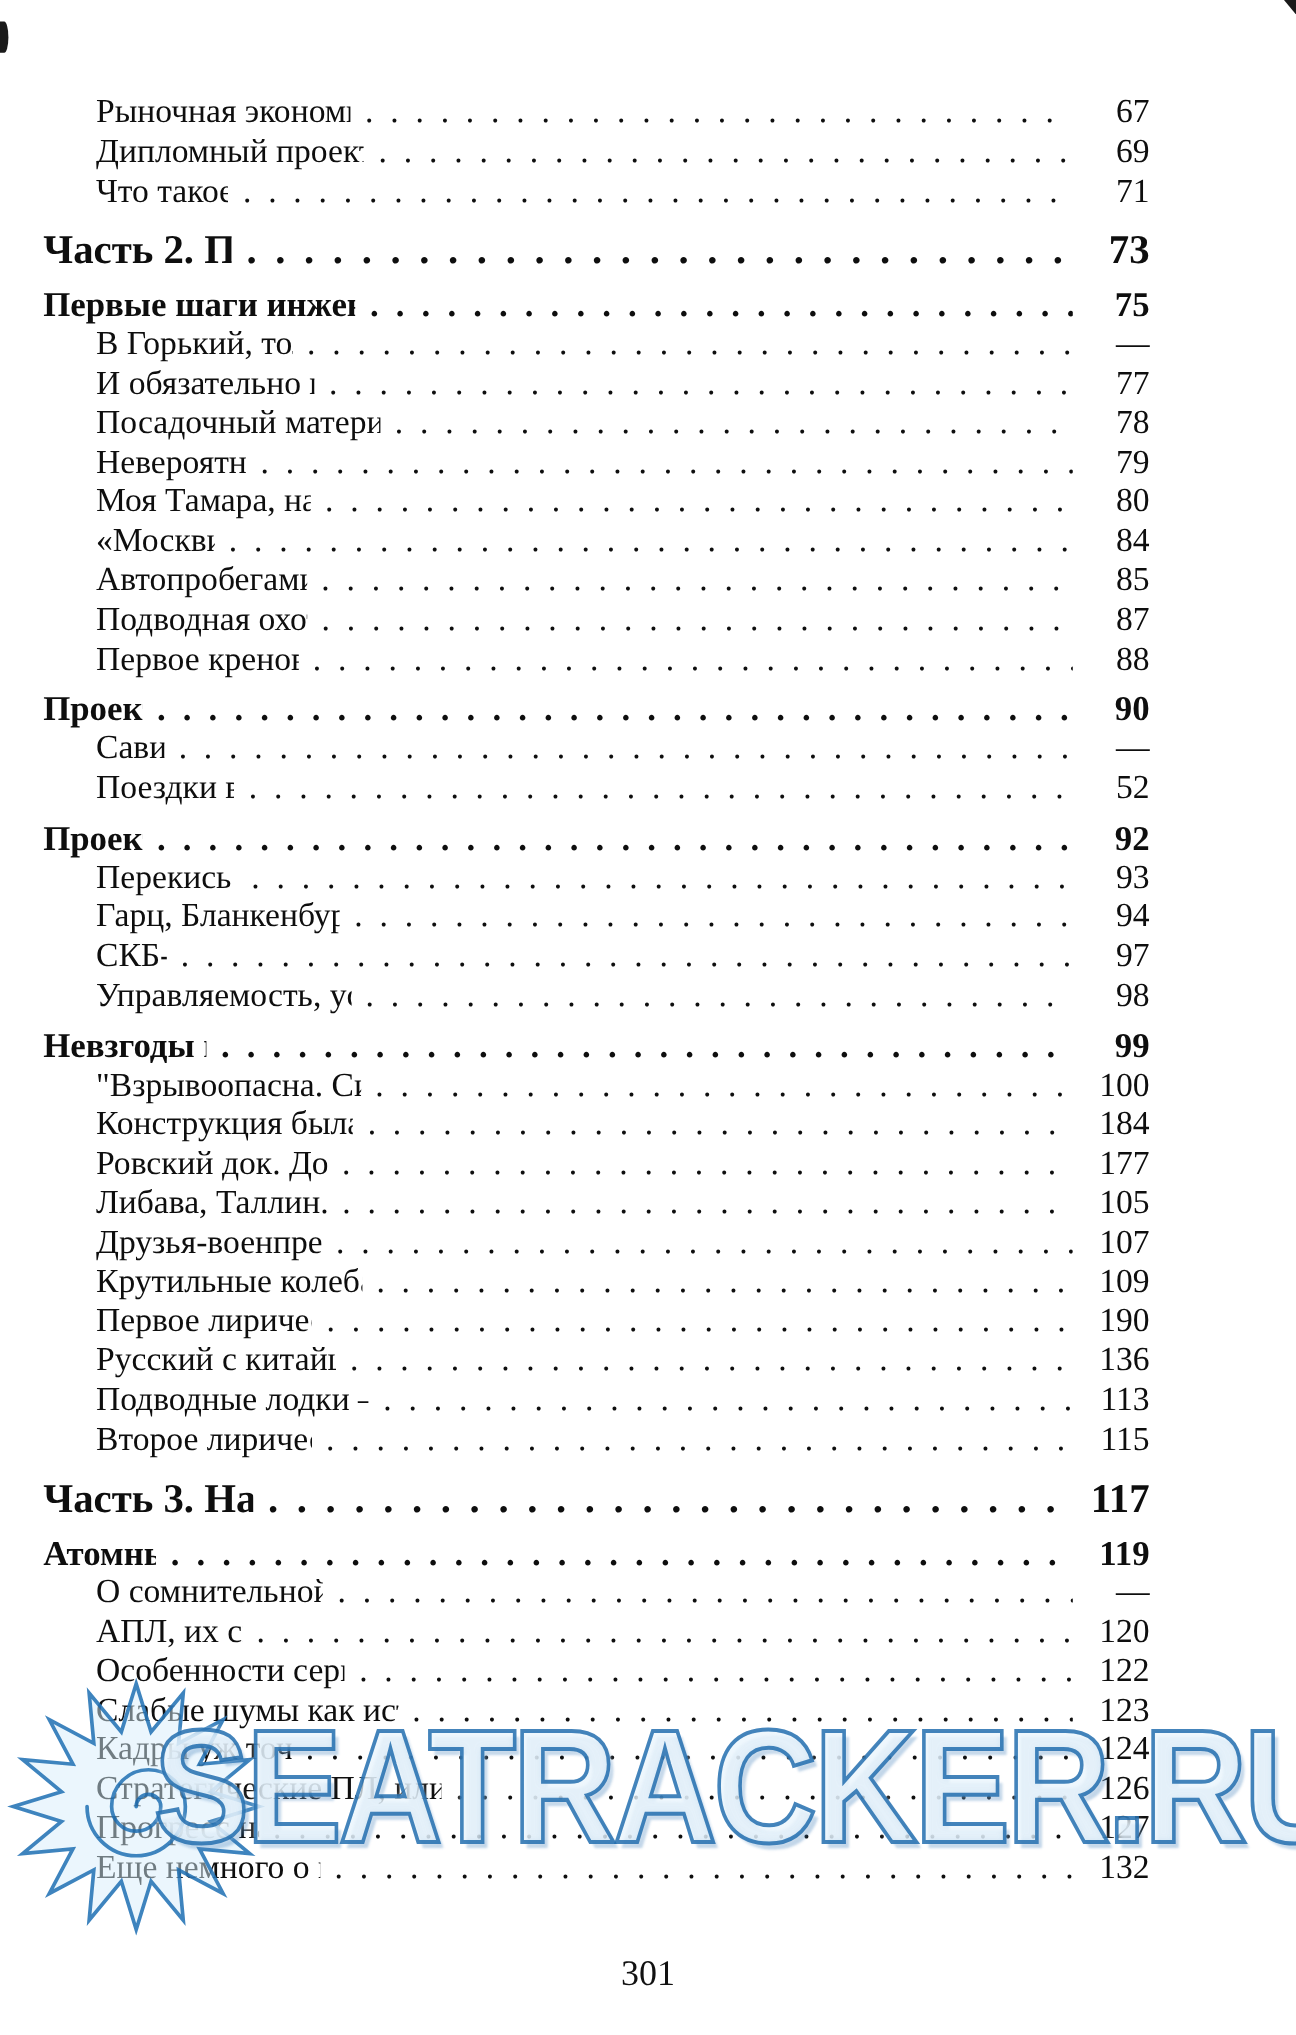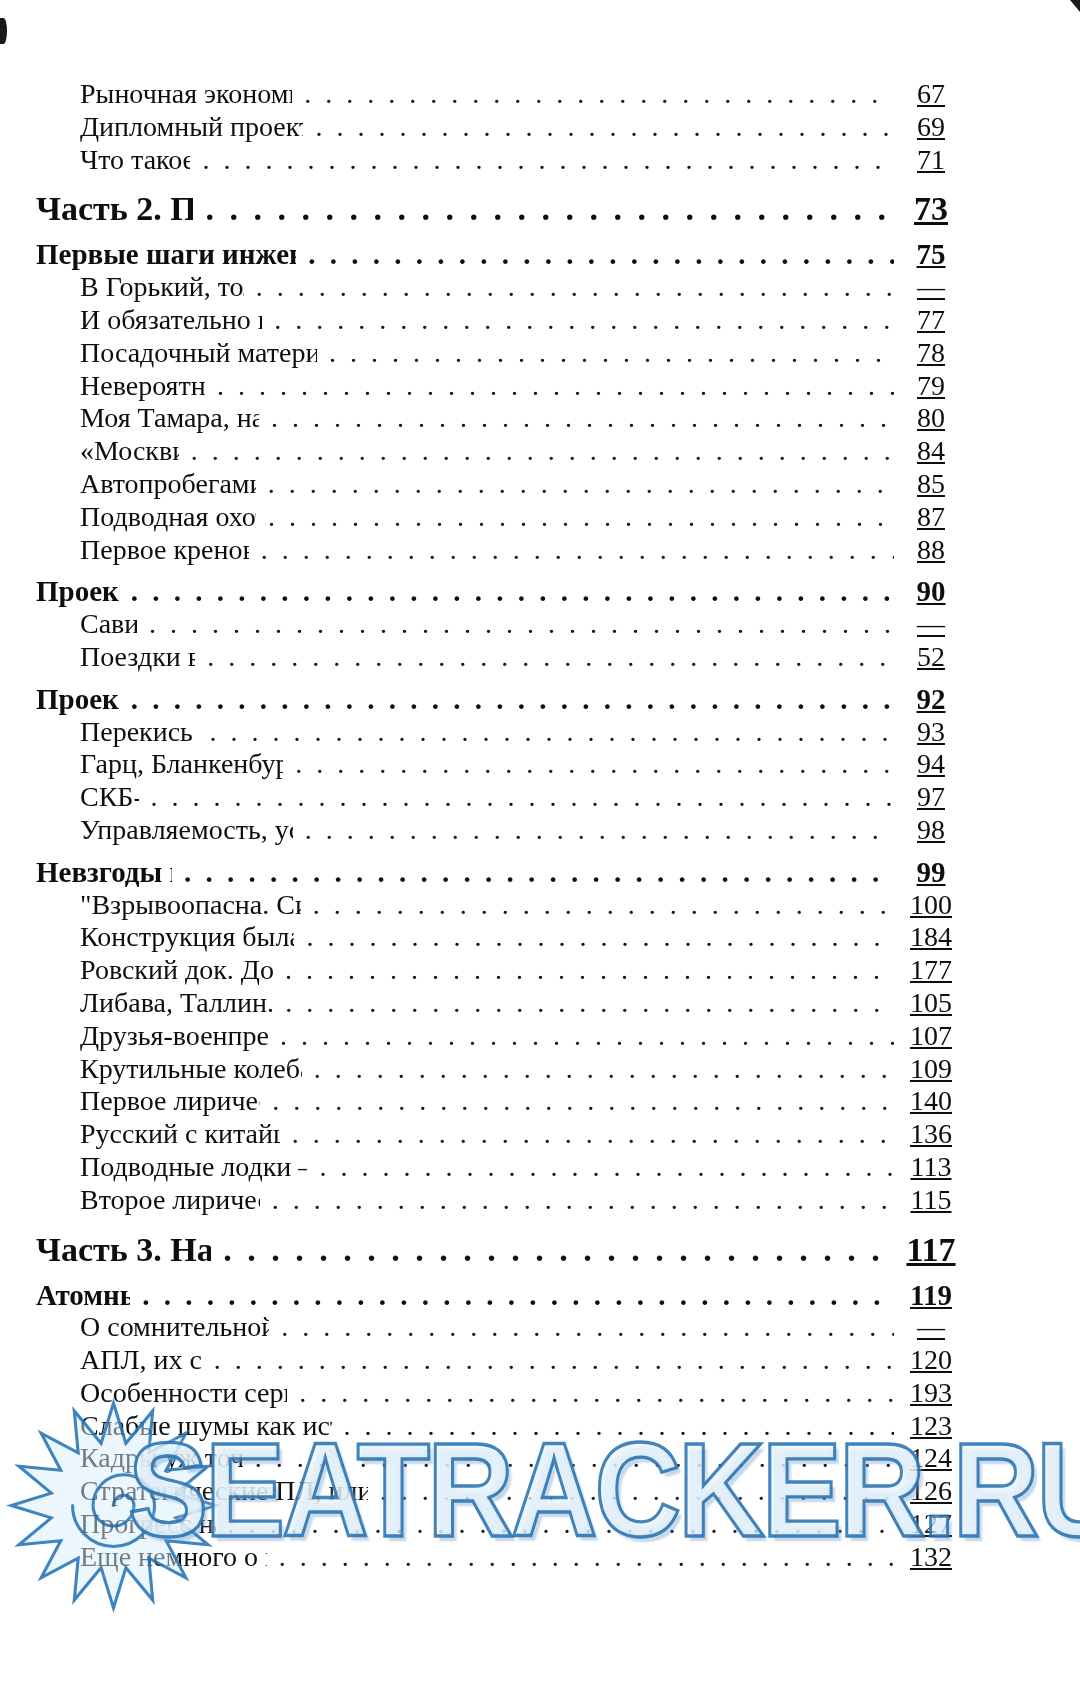--- a/index.html
+++ b/index.html
@@ -52,23 +52,22 @@
     margin: 0 10px 0 12px;
     min-width: 20px;
   }
   .leader::after {
     content: ". . . . . . . . . . . . . . . . . . . . . . . . . . . . . . . . . . . . . . . . . . . . . . . . . . . . . . . . . . . . . . . .";
     word-spacing: 7px;
   }
   .pagenum {
     flex: 0 0 auto;
     min-width: 54px;
-    text-align: center;
+    text-align: right;
     white-space: nowrap;
-    text-decoration: underline;
   }
 
   .footer {
     position: absolute;
     left: 0; top: 1628px;
     width: 100%;
     text-align: center;
     font-size: 30px;
     color: #111;
   }
@@ -250,21 +249,21 @@
         <span class="pagenum">107</span>
       </div>
       <div class="toc-row sub">
         <span class="label">Крутильные колебания, пожары под водой</span>
         <span class="leader"></span>
         <span class="pagenum">109</span>
       </div>
       <div class="toc-row sub">
         <span class="label">Первое лирическое отступление</span>
         <span class="leader"></span>
-        <span class="pagenum">140</span>
+        <span class="pagenum">190</span>
       </div>
       <div class="toc-row sub">
         <span class="label">Русский с китайцем — братья навек!</span>
         <span class="leader"></span>
         <span class="pagenum">136</span>
       </div>
       <div class="toc-row sub">
         <span class="label">Подводные лодки — мое это, все-таки, дело</span>
         <span class="leader"></span>
         <span class="pagenum">113</span>
@@ -290,21 +289,21 @@
         <span class="pagenum">—</span>
       </div>
       <div class="toc-row sub">
         <span class="label">АПЛ, их специфика</span>
         <span class="leader"></span>
         <span class="pagenum">120</span>
       </div>
       <div class="toc-row sub">
         <span class="label">Особенности серийного строительства</span>
         <span class="leader"></span>
-        <span class="pagenum">193</span>
+        <span class="pagenum">122</span>
       </div>
       <div class="toc-row sub">
         <span class="label">Слабые шумы как источник полезной информации</span>
         <span class="leader"></span>
         <span class="pagenum">123</span>
       </div>
       <div class="toc-row sub">
         <span class="label">Кадры уж точно решают все</span>
         <span class="leader"></span>
         <span class="pagenum">124</span>
@@ -319,20 +318,21 @@
         <span class="leader"></span>
         <span class="pagenum">127</span>
       </div>
       <div class="toc-row sub">
         <span class="label">Еще немного о подводных лодках</span>
         <span class="leader"></span>
         <span class="pagenum">132</span>
       </div>
     </div>
 
+  <div class="footer">301</div>
 
   <svg class="starburst" viewBox="0 0 210 210" xmlns="http://www.w3.org/2000/svg">
     <polygon points="205,105 165.8,117.1 197.4,143.3 156.5,139.5 175.7,175.7 139.5,156.5 143.3,197.4 117.1,165.8 105,205 92.9,165.8 66.7,197.4 70.5,156.5 34.3,175.7 53.5,139.5 12.6,143.3 44.2,117.1 5,105 44.2,92.9 12.6,66.7 53.5,70.5 34.3,34.3 70.5,53.5 66.7,12.6 92.9,44.2 105,5 117.1,44.2 143.3,12.6 139.5,53.5 175.7,34.3 156.5,70.5 197.4,66.7 165.8,92.9" fill="rgba(214,236,250,0.55)" stroke="#2a77b8" stroke-width="3"></polygon>
     <path d="M105 105 a10 10 0 0 1 20 0 a20 20 0 0 1 -40 0 a30 30 0 0 1 60 0 a40 40 0 0 1 -80 0" fill="none" stroke="#2a77b8" stroke-width="3" stroke-linecap="round"></path>
   </svg>
 
   <div class="watermark">SEATRACKER.RU</div>
 
 </div>
 

